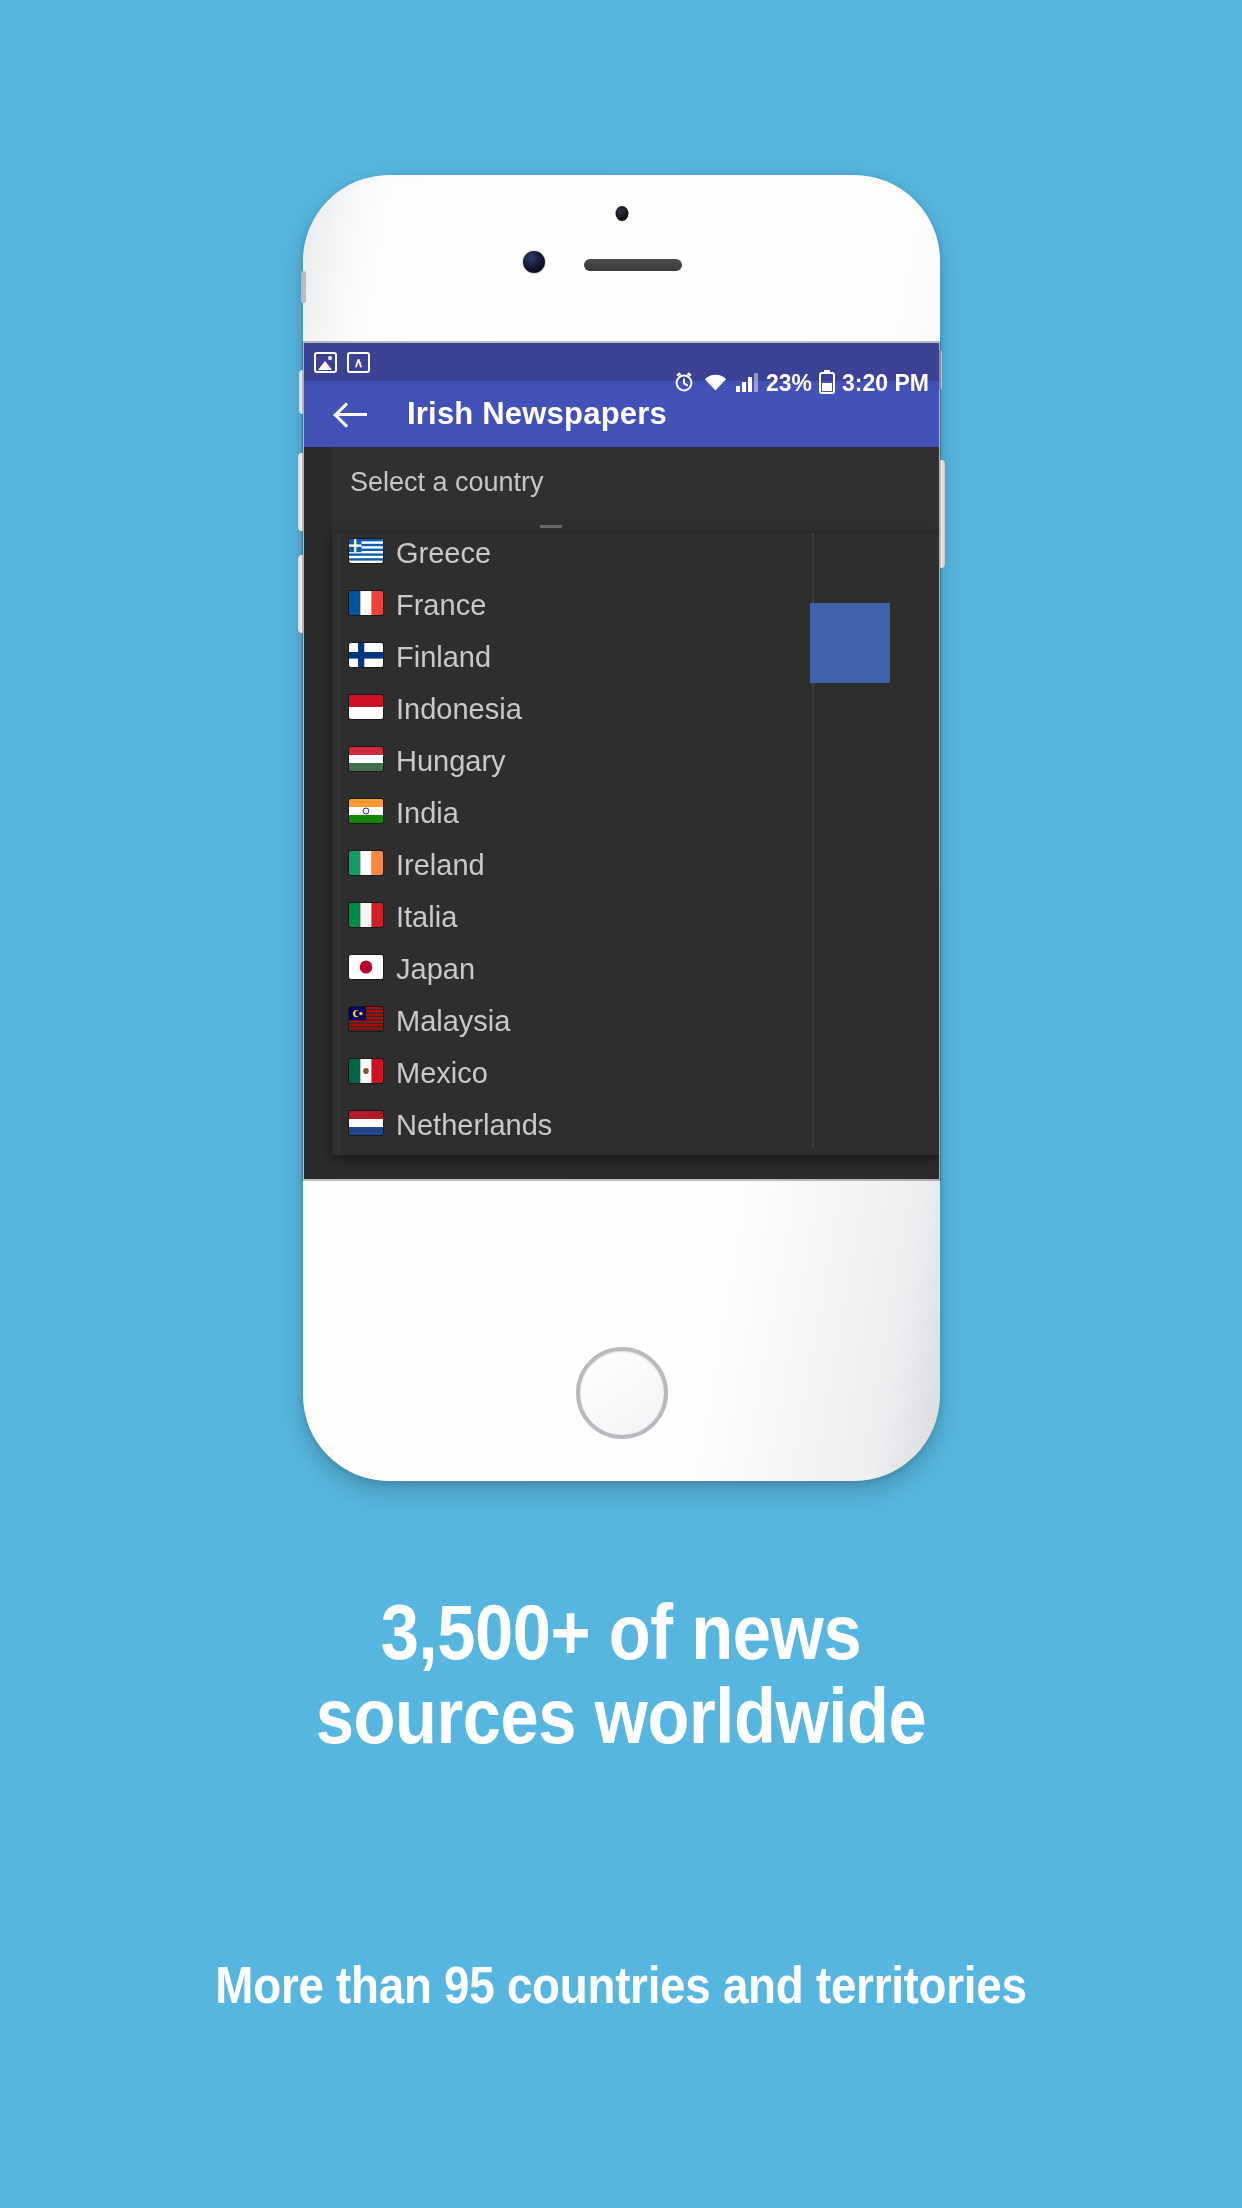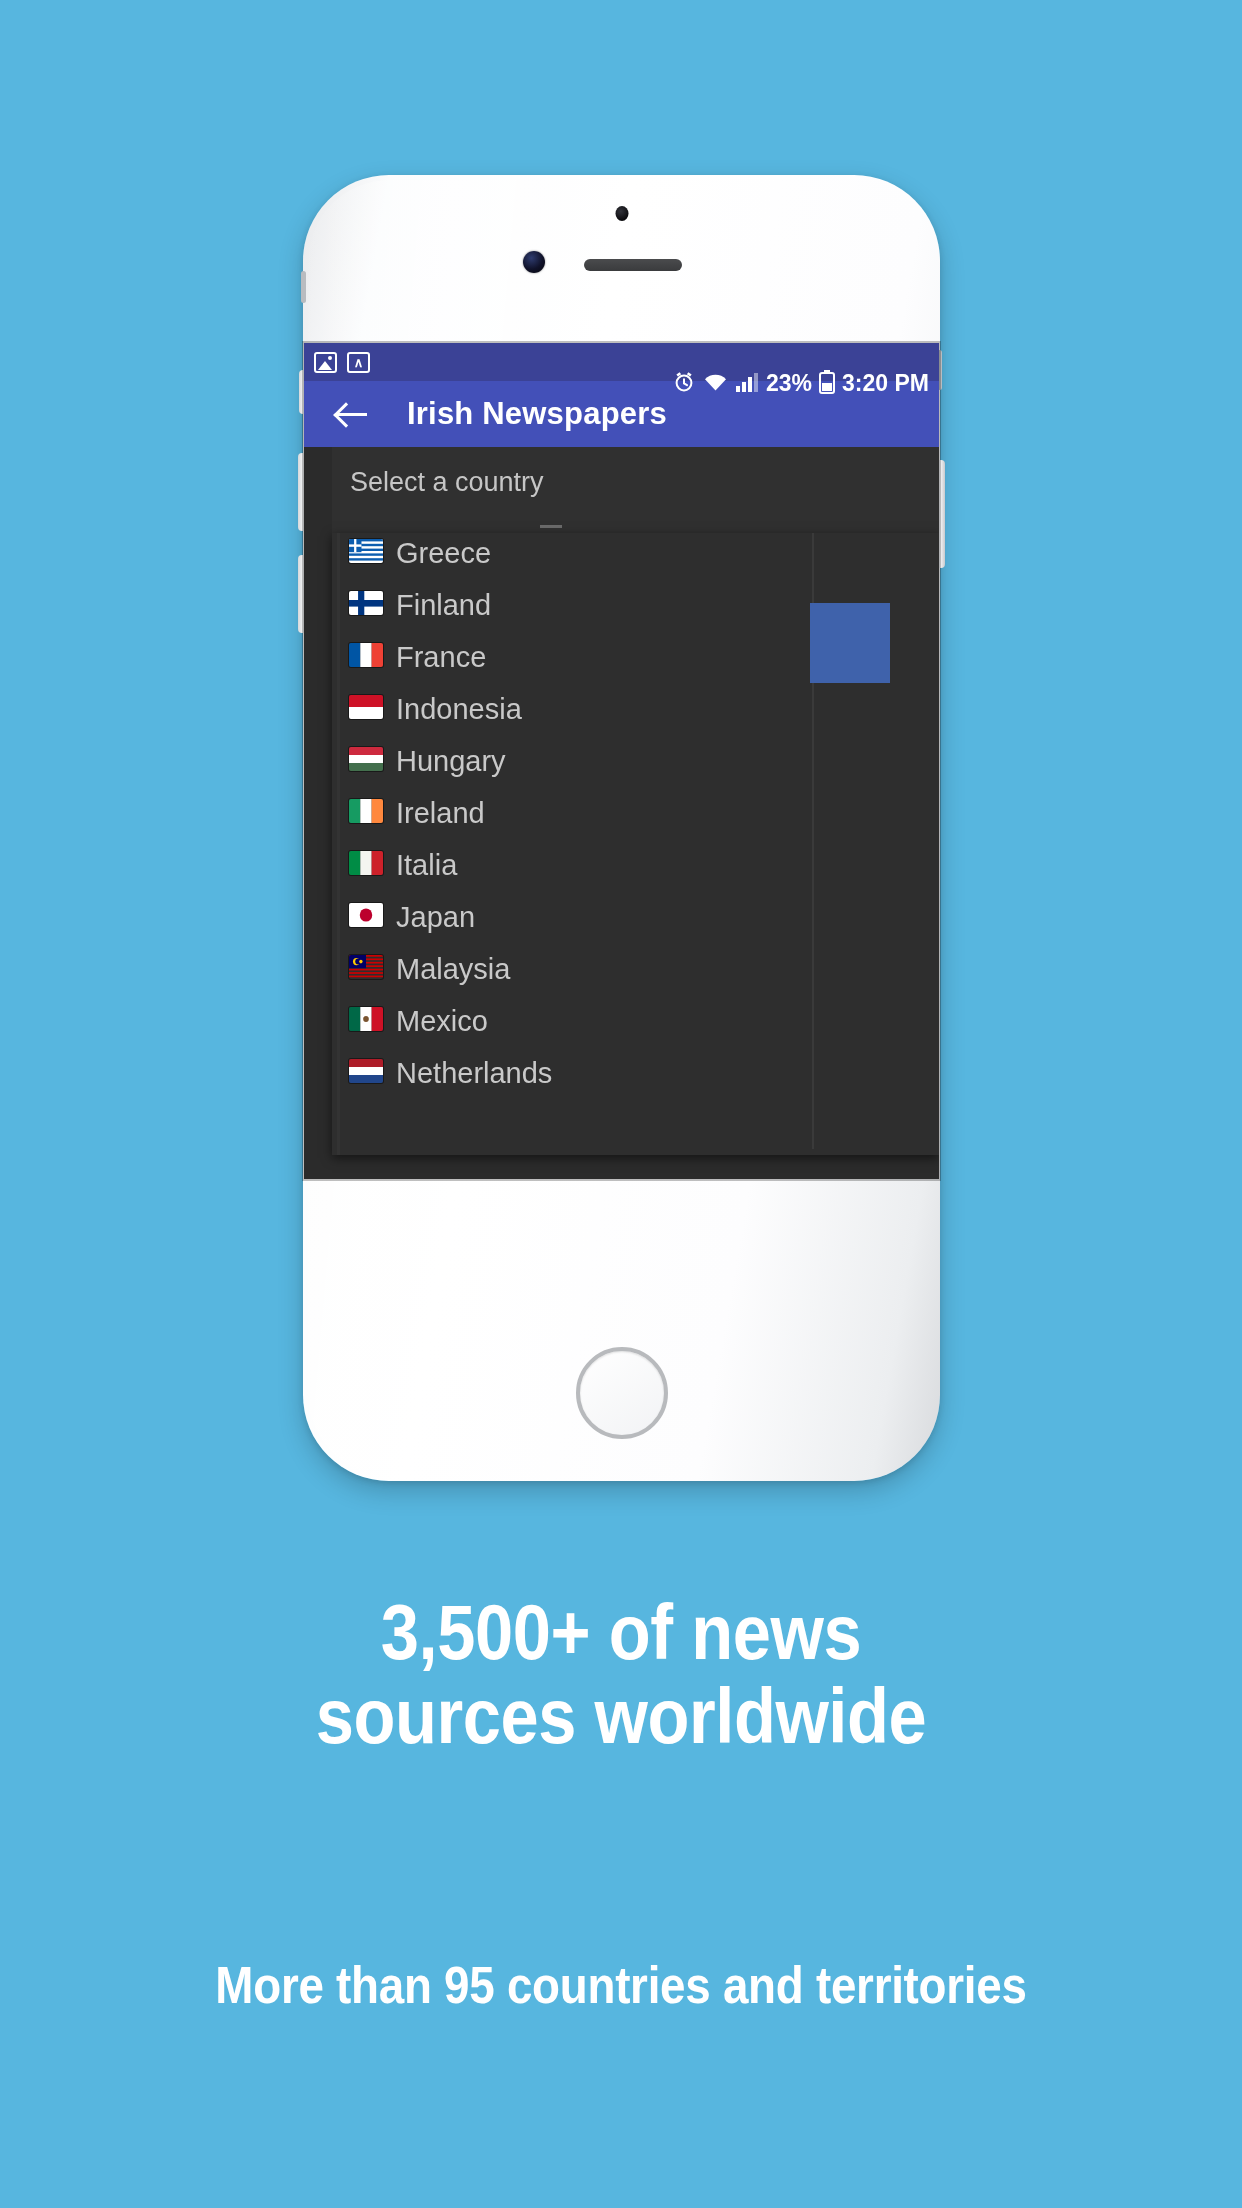--- a/index.html
+++ b/index.html
@@ -433,48 +433,57 @@
                   <rect x="0" y="24" width="60" height="4" fill="#0d5eaf"></rect>
                   <rect x="0" y="32" width="60" height="4" fill="#0d5eaf"></rect>
                   <rect x="0" y="0" width="22" height="22" fill="#0d5eaf"></rect>
                   <rect x="9" y="0" width="4" height="22" fill="#fff"></rect>
                   <rect x="0" y="9" width="22" height="4" fill="#fff"></rect>
                 </svg></span>
               <span class="country-name">Greece</span>
             </div>
             <div class="country-item">
               <span class="flag"><svg viewBox="0 0 60 40" width="34" height="24" preserveAspectRatio="none">
+                  <rect x="0" y="0" width="20" height="40" fill="#0055a4"></rect>
+                  <rect x="20" y="0" width="20" height="40" fill="#ffffff"></rect>
+                  <rect x="40" y="0" width="20" height="40" fill="#ef4135"></rect>
+                </svg></span>
+              <span class="country-name">France</span>
+            </div>
+            <div class="country-item">
+              <span class="flag"><svg viewBox="0 0 60 40" width="34" height="24" preserveAspectRatio="none">
                   <rect x="0" y="0" width="60" height="40" fill="#ffffff"></rect>
                   <rect x="16" y="0" width="11" height="40" fill="#003580"></rect>
                   <rect x="0" y="15" width="60" height="11" fill="#003580"></rect>
                 </svg></span>
               <span class="country-name">Finland</span>
             </div>
             <div class="country-item">
               <span class="flag"><svg viewBox="0 0 60 40" width="34" height="24" preserveAspectRatio="none">
-                  <rect x="0" y="0" width="20" height="40" fill="#0055a4"></rect>
-                  <rect x="20" y="0" width="20" height="40" fill="#ffffff"></rect>
-                  <rect x="40" y="0" width="20" height="40" fill="#ef4135"></rect>
-                </svg></span>
-              <span class="country-name">France</span>
-            </div>
-            <div class="country-item">
-              <span class="flag"><svg viewBox="0 0 60 40" width="34" height="24" preserveAspectRatio="none">
                   <rect x="0" y="0" width="60" height="20" fill="#ce1126"></rect>
                   <rect x="0" y="20" width="60" height="20" fill="#ffffff"></rect>
                 </svg></span>
               <span class="country-name">Indonesia</span>
             </div>
             <div class="country-item">
               <span class="flag"><svg viewBox="0 0 60 40" width="34" height="24" preserveAspectRatio="none">
                   <rect x="0" y="0" width="60" height="13.333333333333334" fill="#cd2a3e"></rect>
                   <rect x="0" y="13.333333333333334" width="60" height="13.333333333333334" fill="#ffffff"></rect>
                   <rect x="0" y="26.666666666666668" width="60" height="13.333333333333334" fill="#436f4d"></rect>
                 </svg></span>
               <span class="country-name">Hungary</span>
+            </div>
+            <div class="country-item">
+              <span class="flag"><svg viewBox="0 0 60 40" width="34" height="24" preserveAspectRatio="none">
+                  <rect x="0" y="0" width="60" height="13.333333333333334" fill="#ff9933"></rect>
+                  <rect x="0" y="13.333333333333334" width="60" height="13.333333333333334" fill="#ffffff"></rect>
+                  <rect x="0" y="26.666666666666668" width="60" height="13.333333333333334" fill="#138808"></rect>
+                  <circle cx="30" cy="20" r="5" fill="none" stroke="#000080" stroke-width="1.4"></circle>
+                </svg></span>
+              <span class="country-name">India</span>
             </div>
             <div class="country-item">
               <span class="flag"><svg viewBox="0 0 60 40" width="34" height="24" preserveAspectRatio="none">
                   <rect x="0" y="0" width="20" height="40" fill="#169b62"></rect>
                   <rect x="20" y="0" width="20" height="40" fill="#ffffff"></rect>
                   <rect x="40" y="0" width="20" height="40" fill="#ff883e"></rect>
                 </svg></span>
               <span class="country-name">Ireland</span>
             </div>
             <div class="country-item">

